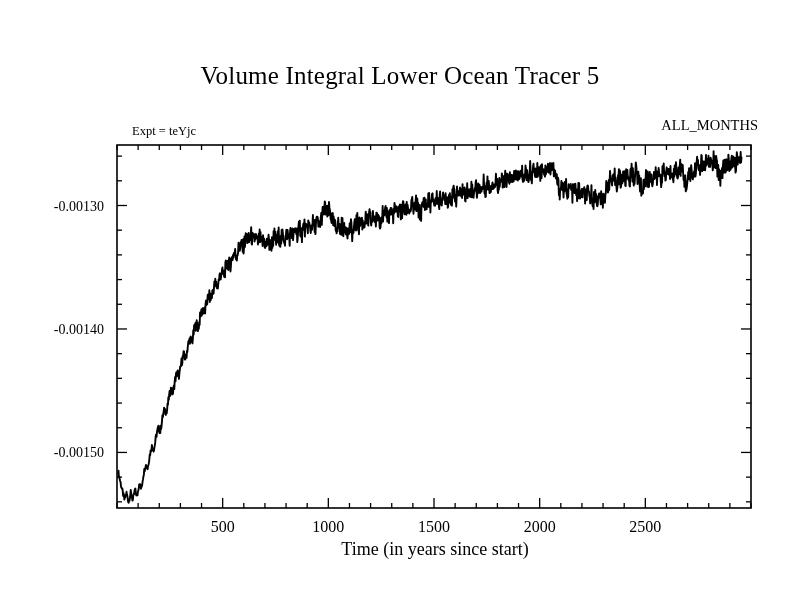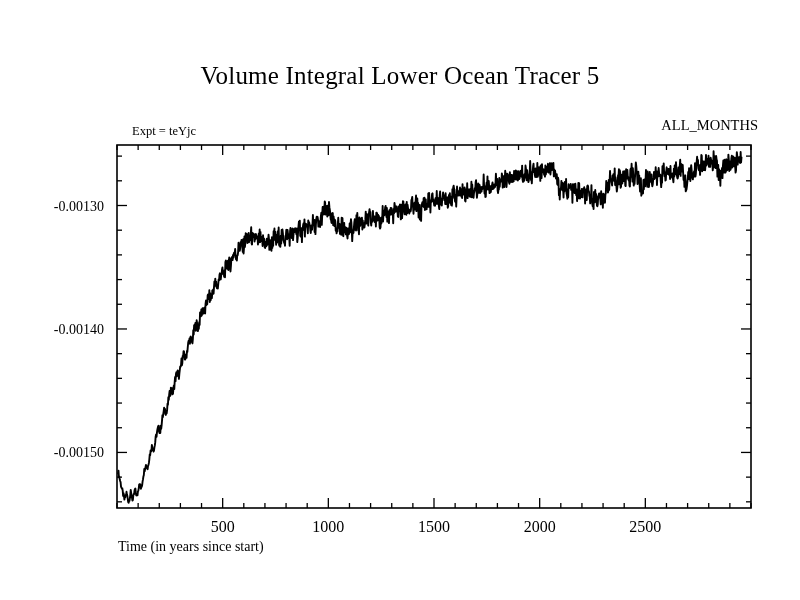--- a/index.html
+++ b/index.html
@@ -63,21 +63,22 @@
     top: 101px;
     font-size: 14.5px;
     white-space: nowrap;
     text-align: right;
   }
   .xlabel {
     position: absolute;
     left: 118px;
     top: 523px;
     width: 634px;
-    font-size: 14px;
+    text-align: center;
+    font-size: 18px;
     white-space: nowrap;
   }
   .plotsvg {
     position: absolute;
     left: 0;
     top: 0;
   }
 </style>
 </head>
 <body>

